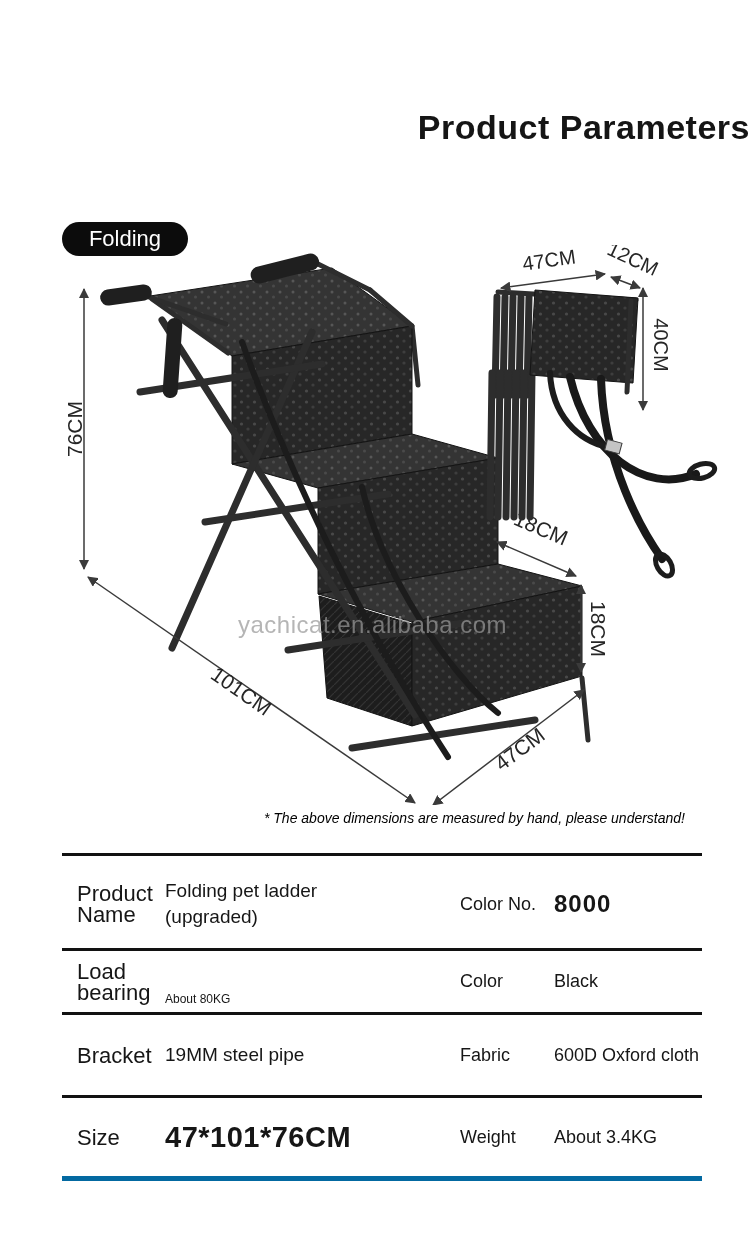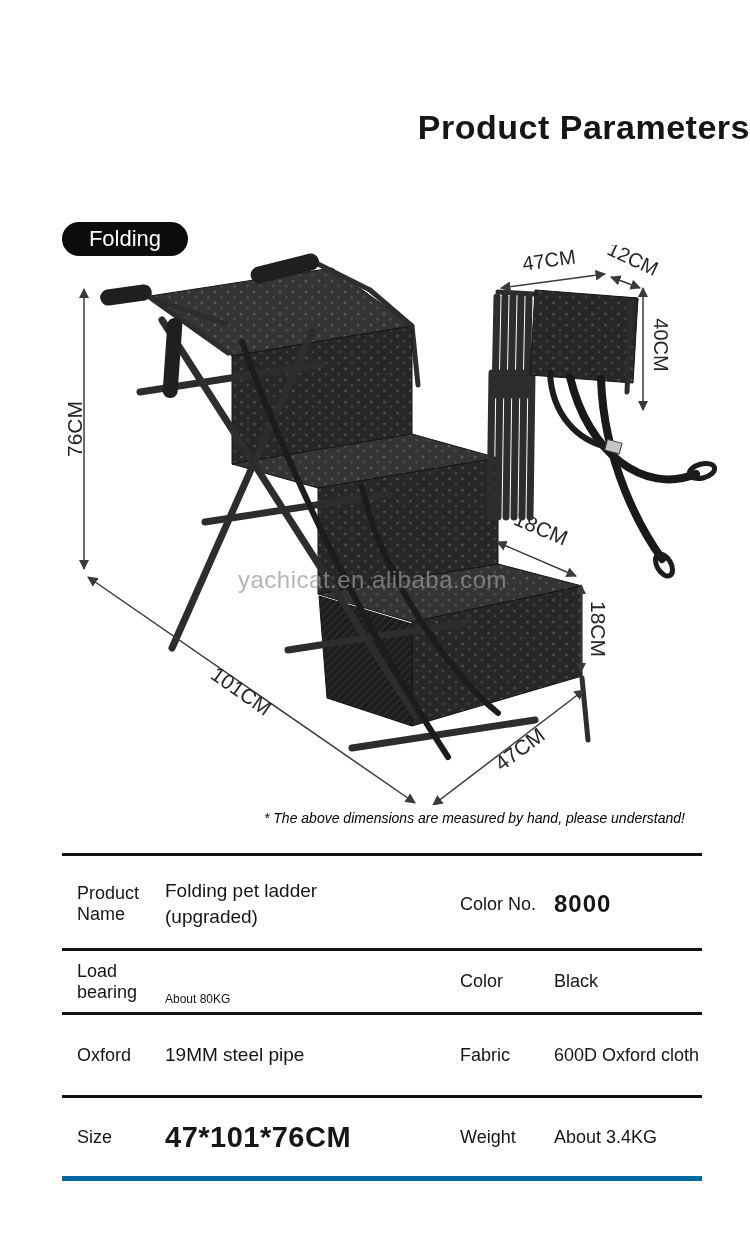--- a/index.html
+++ b/index.html
@@ -10,37 +10,37 @@
   .title{
     position:absolute;top:108px;left:0;width:750px;margin:0;text-align:right;
     font-size:34px;font-weight:600;letter-spacing:.5px;color:#151515;
   }
   .badge{
     position:absolute;left:62px;top:222px;width:126px;height:34px;background:#0c0c0c;
     border-radius:17px;color:#ffffff;font-size:22px;display:flex;align-items:center;justify-content:center;
   }
   .figure-svg{position:absolute;left:30px;top:245px;}
   .watermark{
-    position:absolute;left:238px;top:566px;font-size:24px;letter-spacing:.5px;
+    position:absolute;left:238px;top:611px;font-size:24px;letter-spacing:.5px;
     color:#999999;opacity:.72;white-space:nowrap;
   }
   .note{
     position:absolute;top:810px;right:65px;font-size:14px;color:#000000;white-space:nowrap;font-style:italic;
   }
   .spec-table{position:absolute;left:62px;top:853px;width:640px;}
   .spec-row{
     display:flex;align-items:center;box-sizing:border-box;
     border-top:3px solid #121212;
   }
   .r1{height:95px;padding-top:4px;}
   .r2{height:64px;}
   .r3{height:83px;}
   .r4{height:86px;border-bottom:5px solid #0369a1;}
   .c{box-sizing:border-box;}
-  .c1{width:103px;padding-left:15px;font-size:18px;line-height:21px;}
+  .c1{width:103px;padding-left:15px;font-size:22px;line-height:21px;}
   .c2{width:295px;font-size:19px;line-height:24px;}
   .c3{width:94px;font-size:18px;}
   .c4{flex:1;font-size:18px;white-space:nowrap;}
   .wrap-mid{display:inline-block;max-width:200px;line-height:26px;}
   .wrap-sm{display:inline-block;max-width:70px;font-size:12px;line-height:29px;margin-top:35px;}
   .v-item{font-size:24px;font-weight:bold;letter-spacing:1px;}
   .v-size{font-size:29px;font-weight:bold;letter-spacing:.5px;}
   
   .pipe{stroke:#2d2d2d;stroke-width:7;stroke-linecap:round;fill:none;}
   .pipe-thin{stroke:#2d2d2d;stroke-width:5;stroke-linecap:round;fill:none;}
@@ -191,21 +191,21 @@
     </div>
     <div class="spec-row r2">
       <div class="c c1">Load bearing</div>
       <div class="c c2">
         <span class="wrap-sm">About 80KG</span>
       </div>
       <div class="c c3">Color</div>
       <div class="c c4">Black</div>
     </div>
     <div class="spec-row r3">
-      <div class="c c1">Oxford</div>
+      <div class="c c1">Bracket</div>
       <div class="c c2">19MM steel pipe</div>
       <div class="c c3">Fabric</div>
       <div class="c c4">600D Oxford cloth</div>
     </div>
     <div class="spec-row r4">
       <div class="c c1">Size</div>
       <div class="c c2 v-size">47*101*76CM</div>
       <div class="c c3">Weight</div>
       <div class="c c4">About 3.4KG</div>
     </div>

